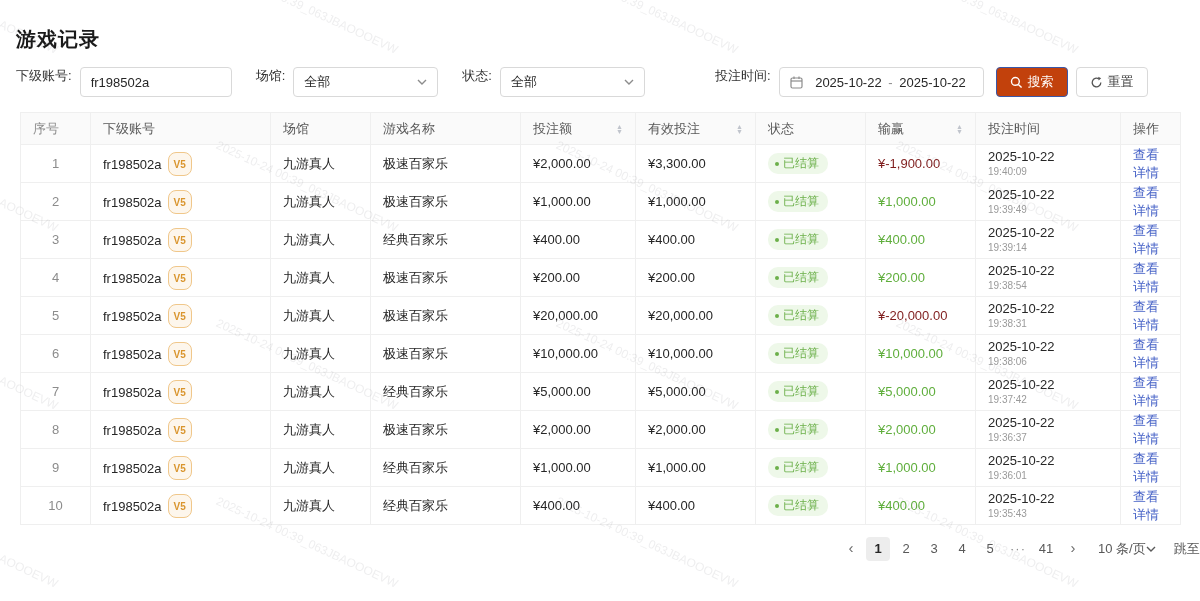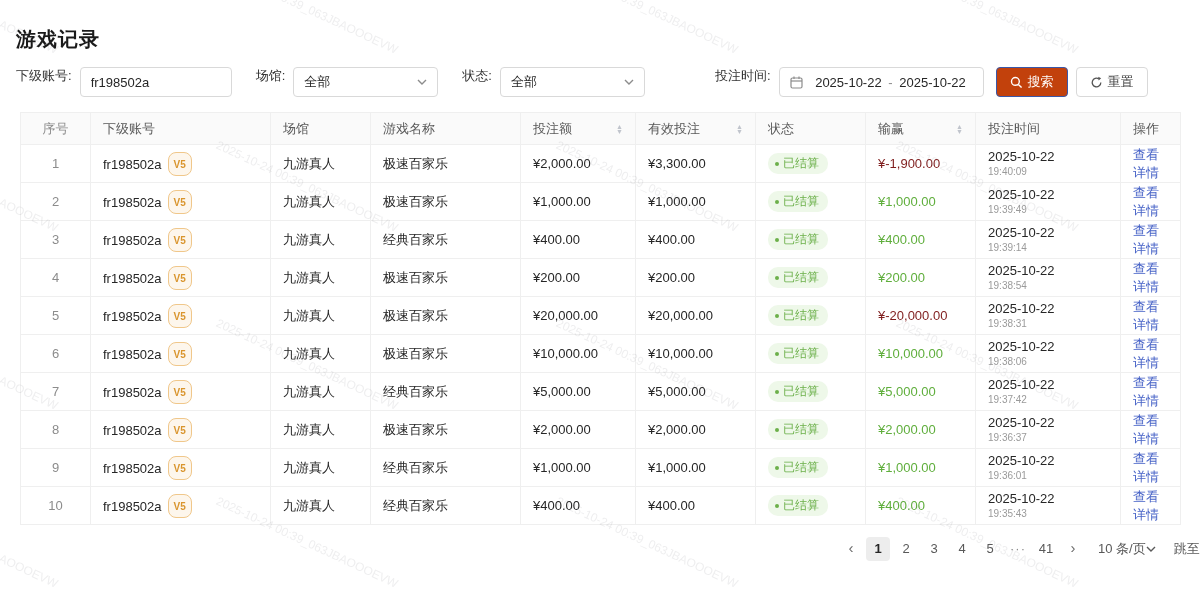--- a/index.html
+++ b/index.html
@@ -176,21 +176,21 @@
       <col style="width:115px">
         <col style="width:120px">
         <col style="width:110px">
         <col style="width:110px">
       <col style="width:145px">
         <col style="width:60px">
     </colgroup>
     <thead>
         <tr id="header-row">
           <th class="col-seq">
-            <div class="th-inner" style="justify-content: center;">
+            <div class="th-inner" style="justify-content: flex-start;">
               <span>序号</span>
             </div>
           </th>
           <th>
             <div class="th-inner">
               <span>下级账号</span>
             </div>
           </th>
           <th>
             <div class="th-inner">

